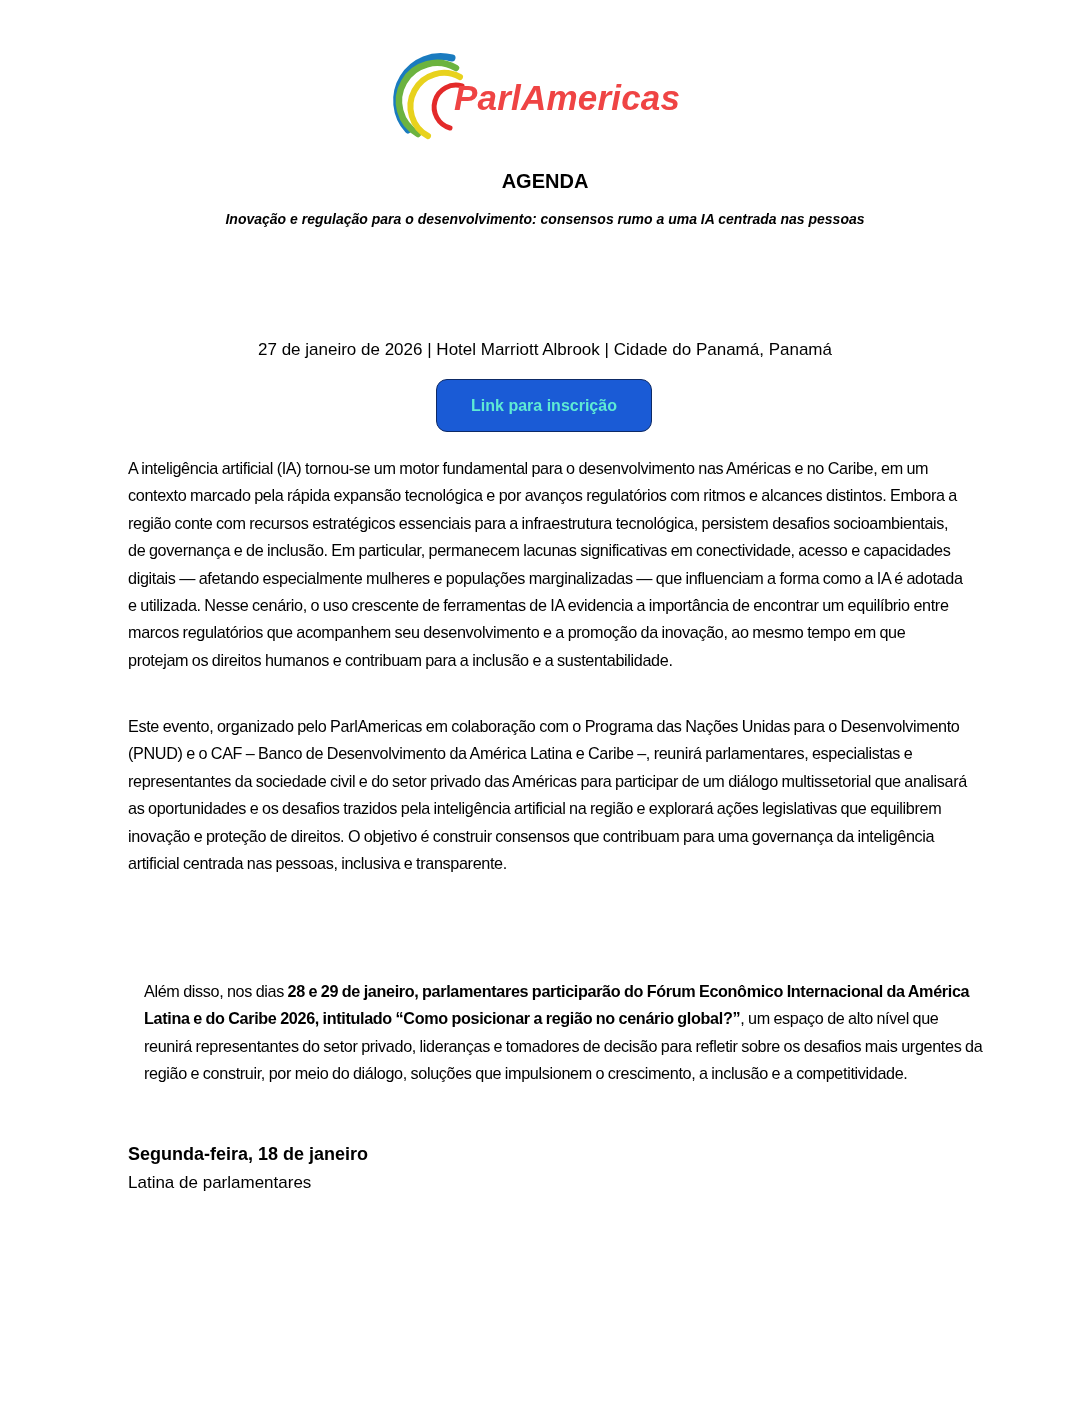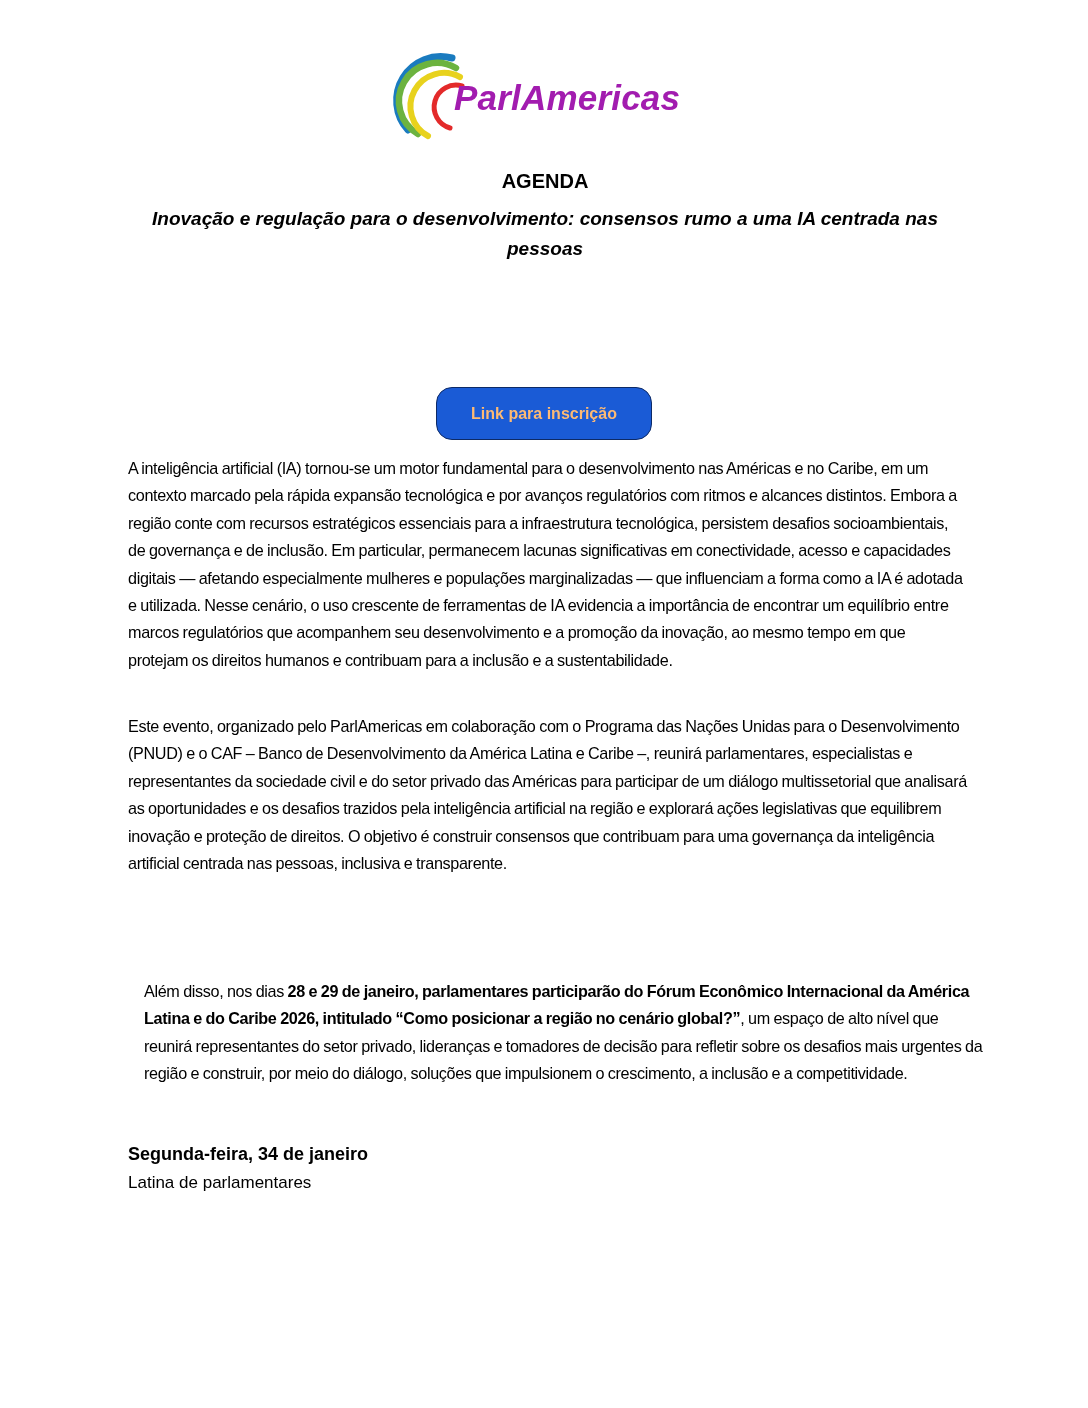--- a/index.html
+++ b/index.html
@@ -1,29 +1,29 @@
 <!DOCTYPE html>
 <html><head>
 <meta charset="utf-8">
 <style>
   html, body { margin: 0; padding: 0; background: #ffffff; }
   body { width: 1088px; height: 1408px; position: relative; overflow: hidden; color: #000; font-family: "Liberation Sans", sans-serif; }
   .page { position: absolute; left: 0; top: 0; width: 1088px; height: 1408px; }
 
   .logo { position: absolute; left: 390px; top: 50px; width: 320px; height: 92px; }
   .logo svg { position: absolute; left: 0; top: 0; }
-  .logo-text { position: absolute; left: 64px; top: 28px; font-family: "Liberation Sans", sans-serif; font-weight: bold; font-style: italic; font-size: 35px; color: #a21caf; letter-spacing: 0.2px; }
+  .logo-text { position: absolute; left: 64px; top: 28px; font-family: "Liberation Sans", sans-serif; font-weight: bold; font-style: italic; font-size: 35px; color: #ef4444; letter-spacing: 0.2px; }
 
   .center { position: absolute; left: 120px; width: 850px; text-align: center; font-family: "Liberation Sans", sans-serif; }
   .agenda-title { top: 170px; font-size: 20px; font-weight: bold; }
-  .subtitle { top: 204px; font-size: 19px; font-weight: bold; font-style: italic; line-height: 30px; }
+  .subtitle { top: 204px; font-size: 14px; font-weight: bold; font-style: italic; line-height: 30px; }
   .meeting-line { top: 287px; font-size: 18px; font-style: italic; }
   .info-line { top: 340px; font-size: 17px; }
 
-  .register-btn { position: absolute; left: 436px; top: 379px; width: 216px; height: 53px; background: #1a5bd6; border: 1.5px solid #0d2a66; border-radius: 16px; box-sizing: border-box; color: #fdba74; font-family: "Liberation Sans", sans-serif; font-weight: bold; font-size: 16px; display: flex; align-items: center; justify-content: center; cursor: pointer; margin-top: 8px; }
+  .register-btn { position: absolute; left: 436px; top: 379px; width: 216px; height: 53px; background: #1a5bd6; border: 1.5px solid #0d2a66; border-radius: 11px; box-sizing: border-box; color: #5eead4; font-family: "Liberation Sans", sans-serif; font-weight: bold; font-size: 16px; display: flex; align-items: center; justify-content: center; cursor: pointer; }
 
   .para { position: absolute; left: 128px; width: 840px; font-family: "Liberation Sans", sans-serif; font-size: 16.2px; line-height: 27.4px; margin: 0; letter-spacing: -0.35px; word-spacing: -0.5px; }
   .para b { font-weight: bold; }
   .p1 { top: 455px; }
   .p2 { top: 713px; }
   .p3 { top: 978px; margin-left: 16px; }
 
   .day-heading { position: absolute; left: 128px; top: 1144px; font-size: 18px; font-weight: bold; font-family: "Liberation Sans", sans-serif; }
   .day-item { position: absolute; left: 128px; top: 1173px; font-size: 17px; font-family: "Liberation Sans", sans-serif; }
 </style>
@@ -37,23 +37,24 @@
       <path id="arc0" d="M62 8 A44 44 0 0 0 18 80" fill="none" stroke-width="7" stroke-linecap="round" stroke="#1a7bbf"></path>
       <path id="arc1" d="M66 18 A36 36 0 0 0 28 84" fill="none" stroke-width="6.5" stroke-linecap="round" stroke="#6cb33f"></path>
       <path id="arc2" d="M70 27 A28 28 0 0 0 38 86" fill="none" stroke-width="6" stroke-linecap="round" stroke="#e8d21d"></path>
       <path id="arc3" d="M72 36 A20 20 0 0 0 60 78" fill="none" stroke-width="5" stroke-linecap="round" stroke="#e32a2a"></path>
     </svg>
     <span class="logo-text">ParlAmericas</span>
   </div>
 
   <div class="center agenda-title">AGENDA</div>
   <div class="center subtitle">Inovação e regulação para o desenvolvimento: consensos rumo a uma IA centrada nas pessoas</div>
+  <div class="center info-line">27 de janeiro de 2026 | Hotel Marriott Albrook | Cidade do Panamá, Panamá</div>
 
   <div class="register-btn" style="background: rgb(26, 91, 214);">Link para inscrição</div>
 
   <p class="para p1">A inteligência artificial (IA) tornou-se um motor fundamental para o desenvolvimento nas Américas e no Caribe, em um contexto marcado pela rápida expansão tecnológica e por avanços regulatórios com ritmos e alcances distintos. Embora a região conte com recursos estratégicos essenciais para a infraestrutura tecnológica, persistem desafios socioambientais, de governança e de inclusão. Em particular, permanecem lacunas significativas em conectividade, acesso e capacidades digitais — afetando especialmente mulheres e populações marginalizadas — que influenciam a forma como a IA é adotada e utilizada. Nesse cenário, o uso crescente de ferramentas de IA evidencia a importância de encontrar um equilíbrio entre marcos regulatórios que acompanhem seu desenvolvimento e a promoção da inovação, ao mesmo tempo em que protejam os direitos humanos e contribuam para a inclusão e a sustentabilidade.</p>
   <p class="para p2">Este evento, organizado pelo ParlAmericas em colaboração com o Programa das Nações Unidas para o Desenvolvimento (PNUD) e o CAF – Banco de Desenvolvimento da América Latina e Caribe –, reunirá parlamentares, especialistas e representantes da sociedade civil e do setor privado das Américas para participar de um diálogo multissetorial que analisará as oportunidades e os desafios trazidos pela inteligência artificial na região e explorará ações legislativas que equilibrem inovação e proteção de direitos. O objetivo é construir consensos que contribuam para uma governança da inteligência artificial centrada nas pessoas, inclusiva e transparente.</p>
   <p class="para p3"><span>Além disso, nos dias </span><b>28 e 29 de janeiro, parlamentares participarão do Fórum Econômico Internacional da América Latina e do Caribe 2026, intitulado “Como posicionar a região no cenário global?”</b><span>, um espaço de alto nível que reunirá representantes do setor privado, lideranças e tomadores de decisão para refletir sobre os desafios mais urgentes da região e construir, por meio do diálogo, soluções que impulsionem o crescimento, a inclusão e a competitividade.</span></p>
 
-  <div class="day-heading">Segunda-feira, 34 de janeiro</div>
+  <div class="day-heading">Segunda-feira, 18 de janeiro</div>
   <div class="day-item">Latina de parlamentares</div>
 
 </div>
 
 </body></html>

